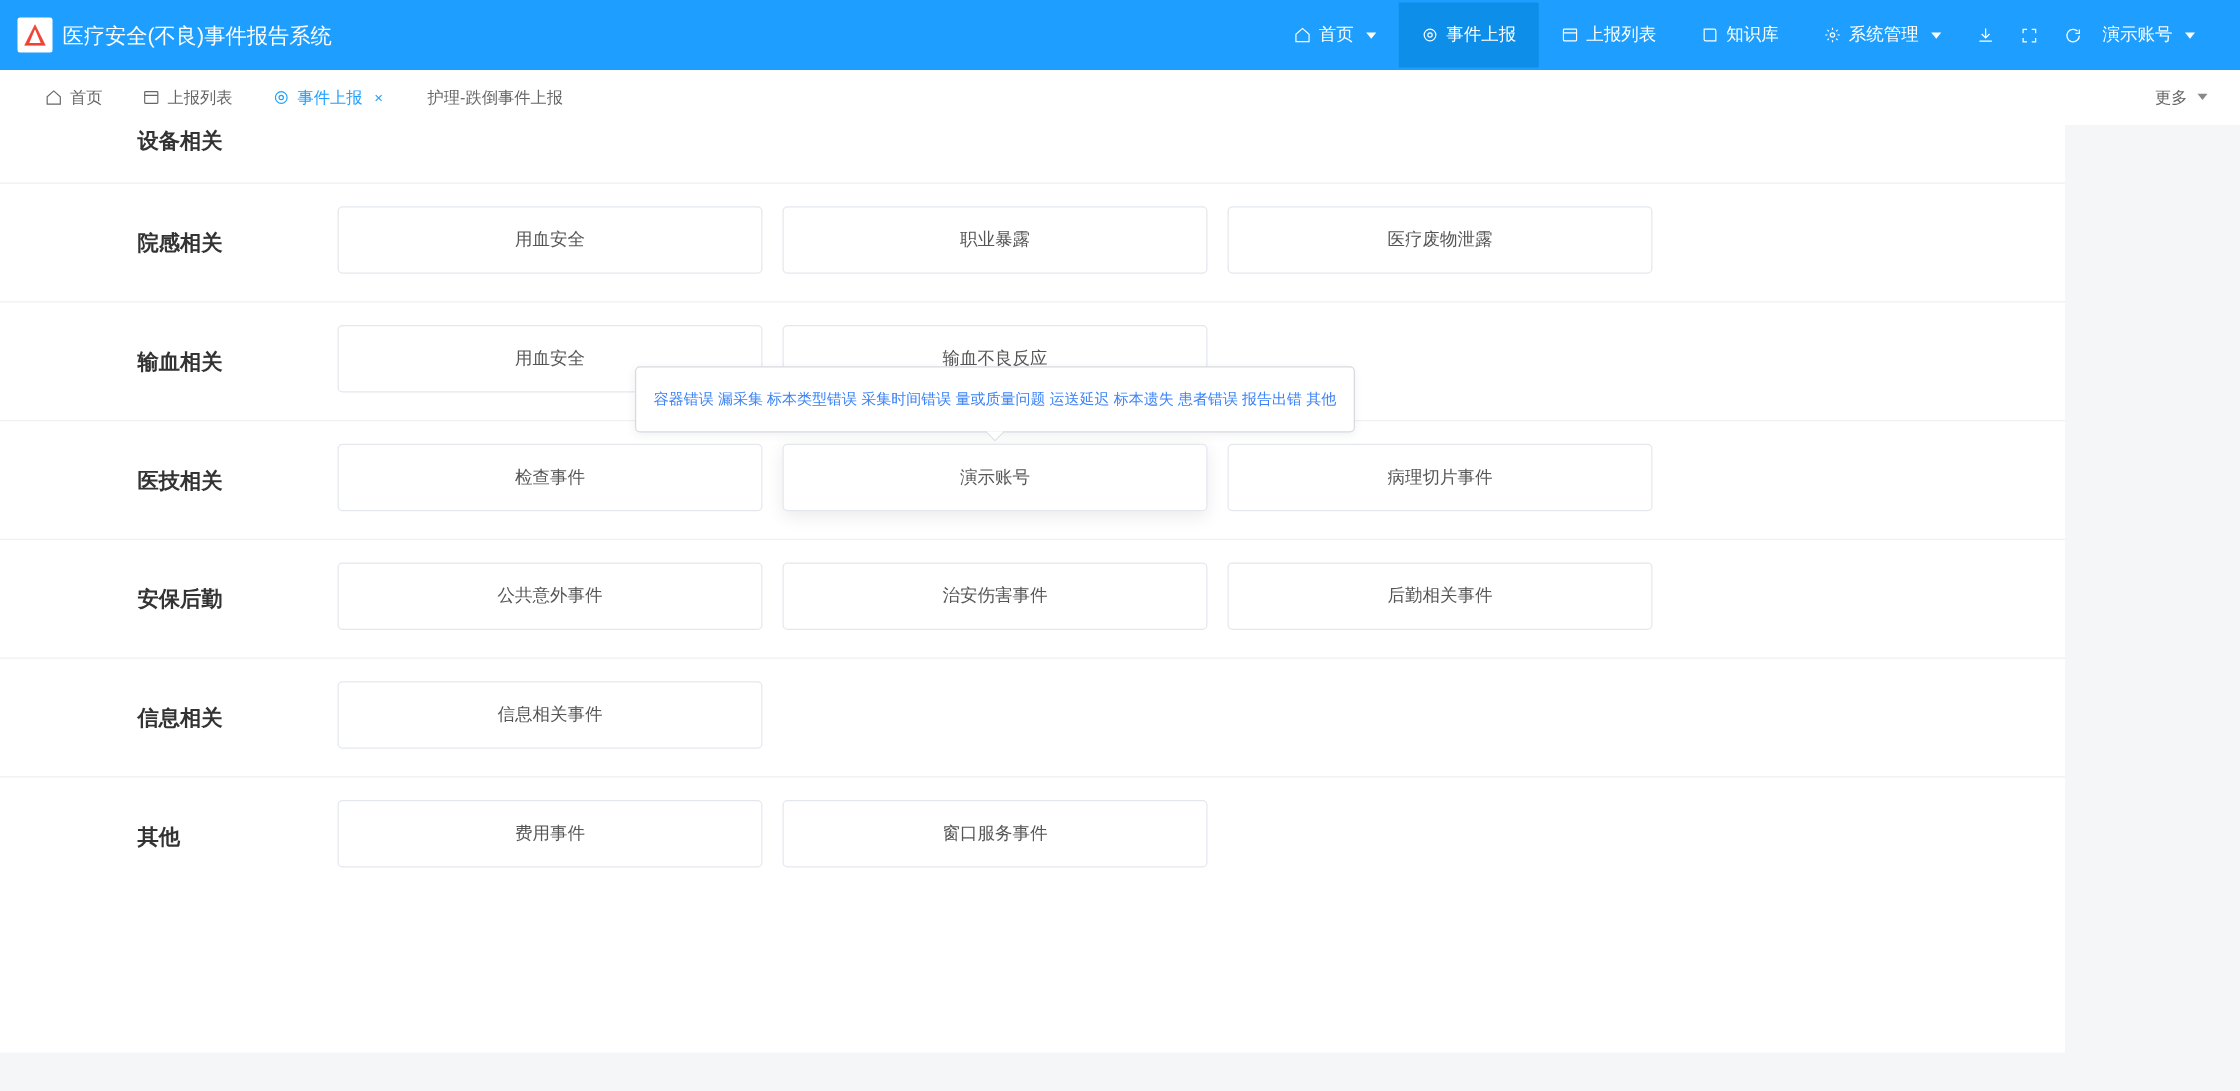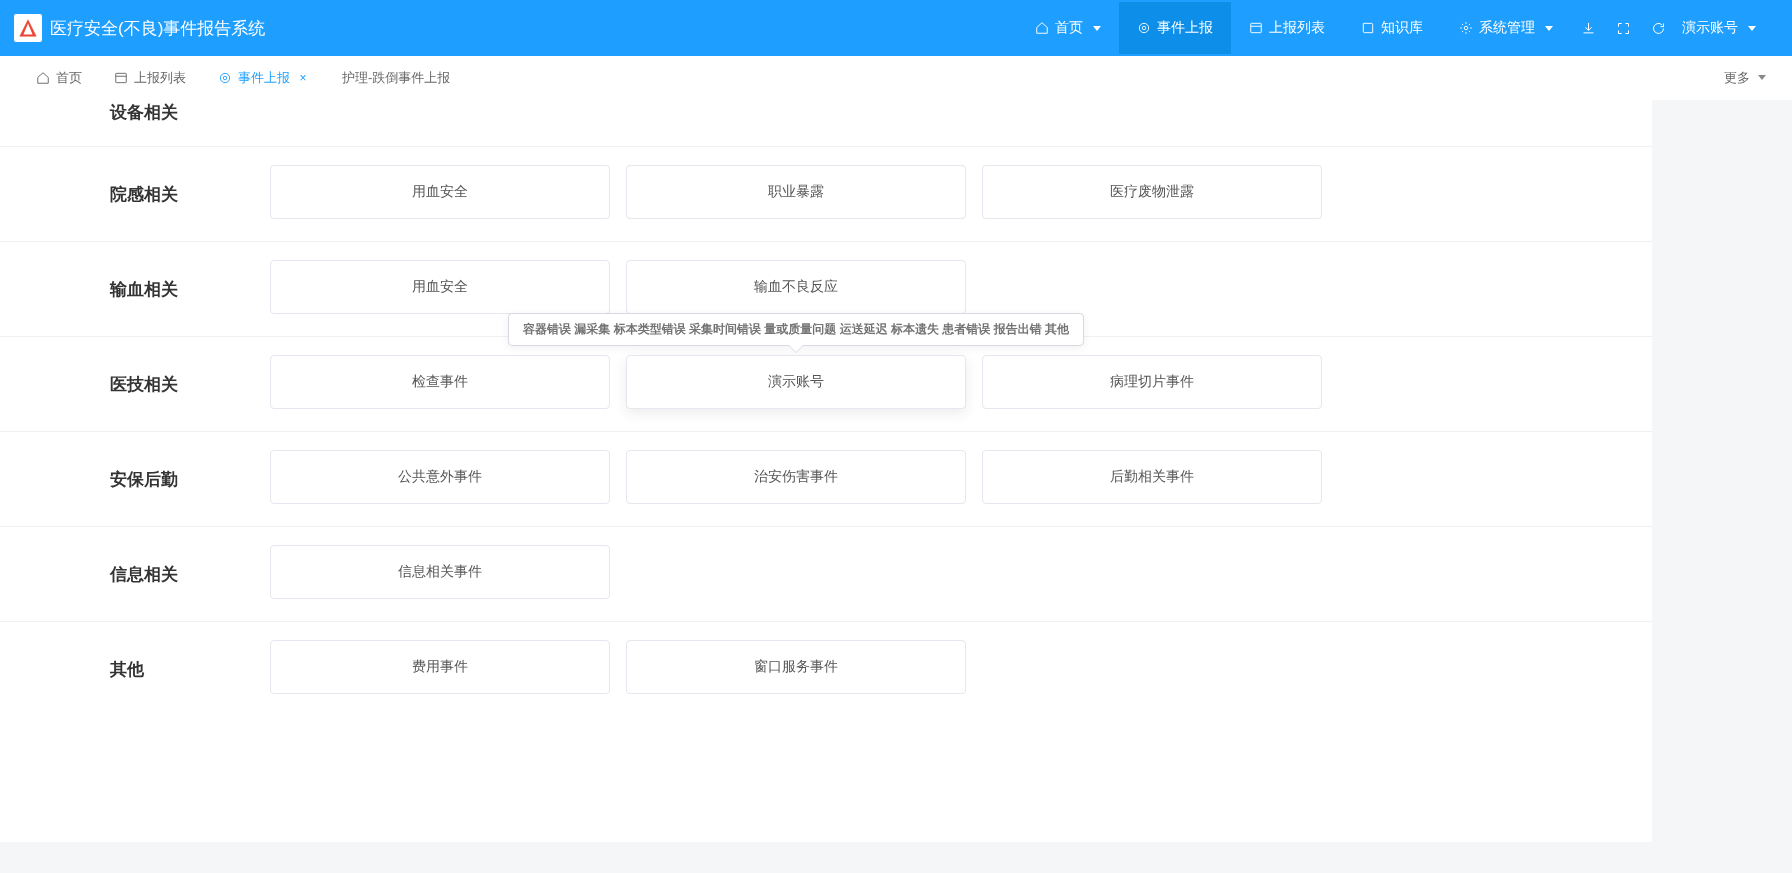--- a/index.html
+++ b/index.html
@@ -154,25 +154,24 @@
   
   .tooltip {
     position: absolute;
     bottom: calc(100% + 10px);
     left: 50%;
     transform: translateX(-50%);
     white-space: nowrap;
     border: 1px solid #d7dae0;
     background: #fff;
     border-radius: 4px;
-    padding: 7px 14px;
+    padding: 17px 14px;
     font-size: 12px;
-    color: #737373;
+    color: #3b82f6;
     box-shadow: 0 2px 8px rgba(0,0,0,0.06);
-    font-weight: bold;
   }
   .tooltip::after {
     content:"";
     position:absolute;
     top:100%;
     left:50%;
     transform:translateX(-50%);
     width:0;height:0;
     border-left:7px solid transparent;
     border-right:7px solid transparent;

